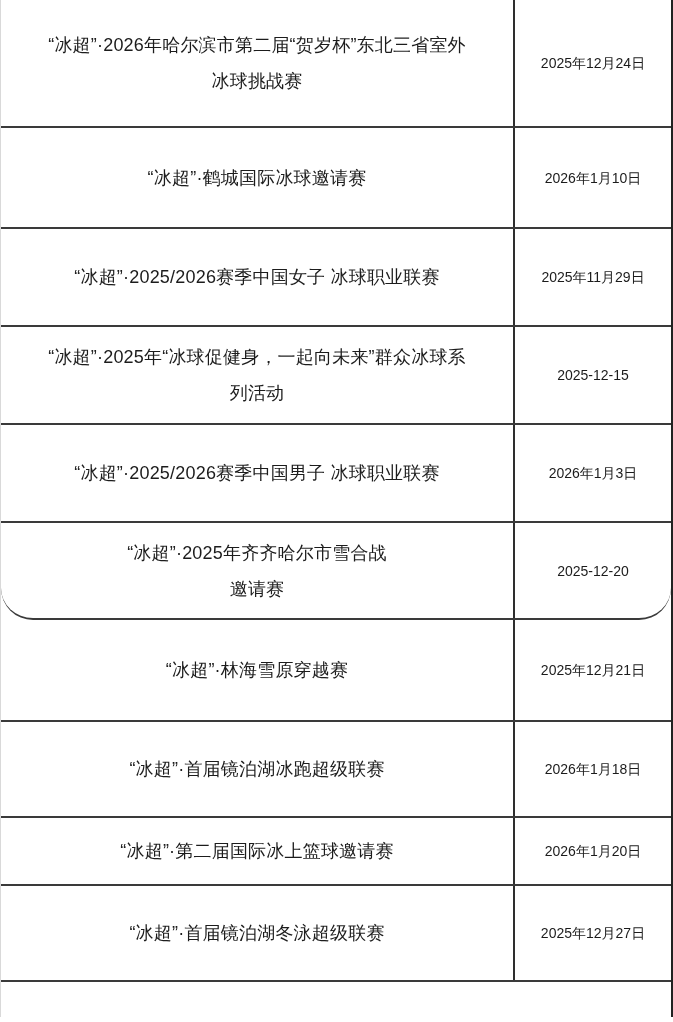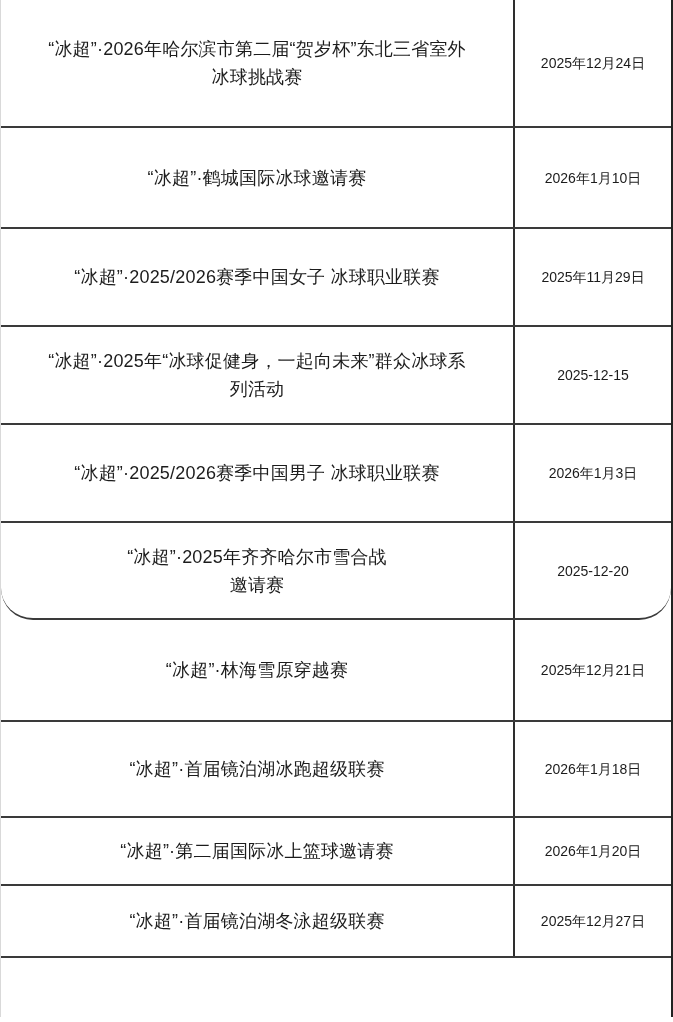--- a/index.html
+++ b/index.html
@@ -31,35 +31,35 @@
   
   .r0 { height: 128px; }
   .r1 { height: 101px; }
   .r2 { height: 98px; }
   .r3 { height: 98px; }
   .r4 { height: 98px; }
   .r5 { height: 97px; border-radius: 32px; }
   .r6 { height: 102px; }
   .r7 { height: 96px; }
   .r8 { height: 68px; }
-  .r9 { height: 72px; border-bottom: 2px solid #3a3a3a; }
+  .r9 { height: 96px; border-bottom: 2px solid #3a3a3a; }
   .event-cell {
     width: 512px;
     box-sizing: content-box;
     border-right: 2px solid #2e2e2e;
     display: flex;
     align-items: center;
     justify-content: center;
     overflow: hidden;
   }
   .event-text {
     white-space: pre-line;
     text-align: center;
     font-size: 18px;
-    line-height: 28px;
+    line-height: 36px;
     font-weight: 500;
     letter-spacing: 0.2px;
   }
   .date-cell {
     flex: 1;
     display: flex;
     align-items: center;
     justify-content: center;
     overflow: hidden;
   }

